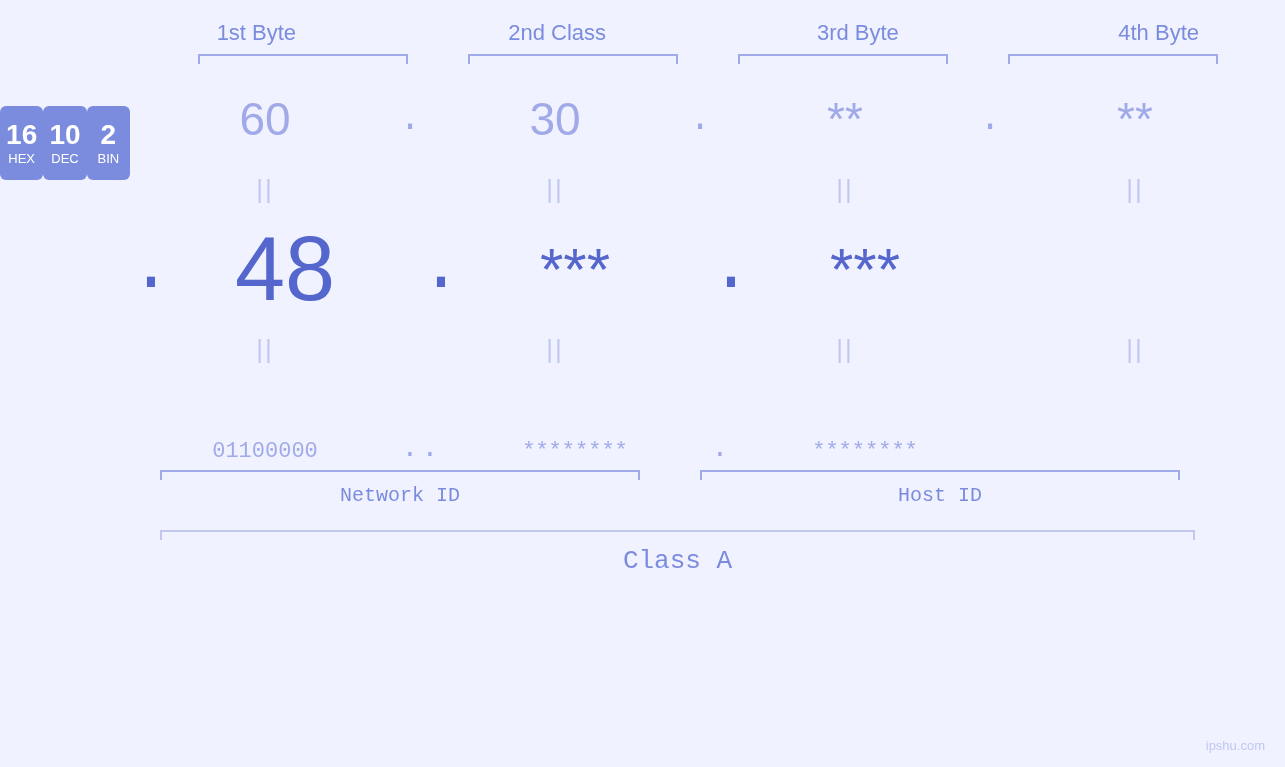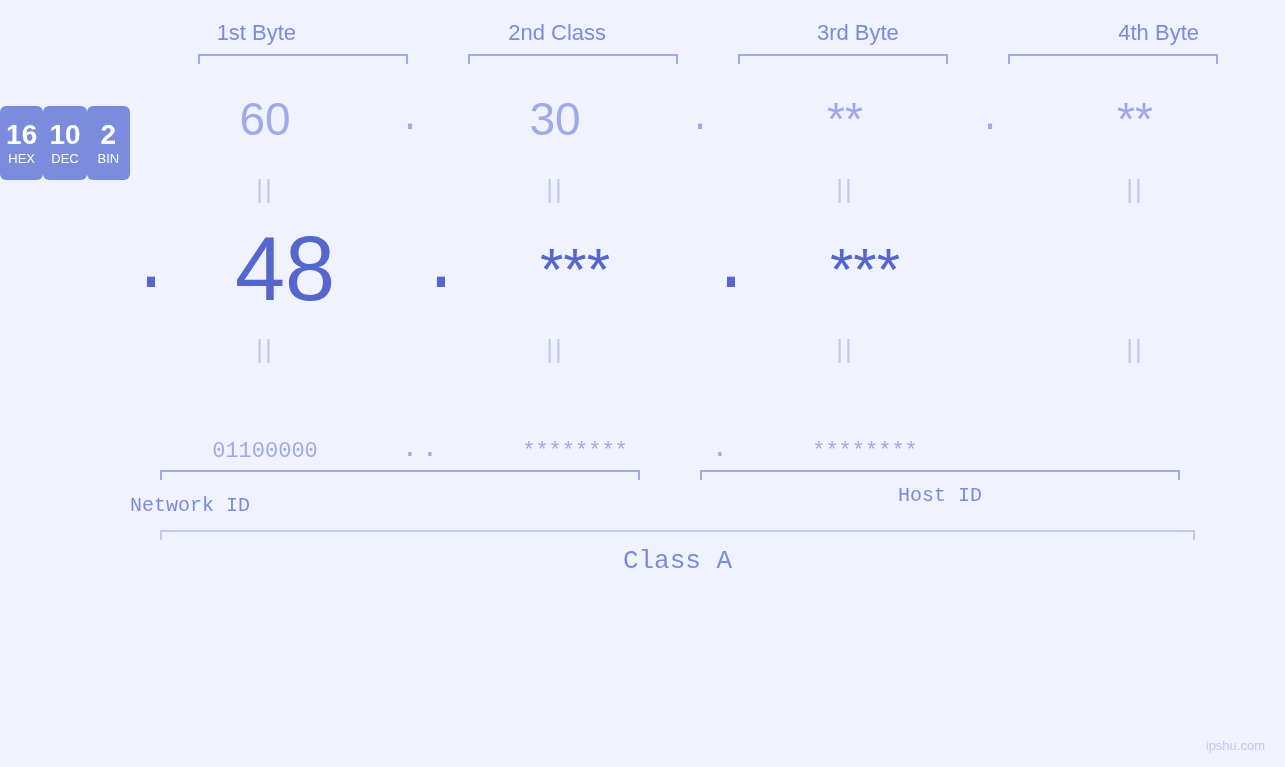--- a/index.html
+++ b/index.html
@@ -260,24 +260,25 @@
     .network-bracket-right {
       position: absolute;
       top: 0;
       right: 30px;
       width: 2px;
       height: 10px;
       background-color: #a0aae8;
     }
 
     .network-label {
+      text-align: center;
       color: #7b8cde;
       font-family: 'Courier New', Courier, monospace;
       font-size: 20px;
-      padding-top: 24px;
+      padding-top: 14px;
     }
 
     
     .host-bracket {
       width: 540px;
       position: relative;
     }
 
     .host-bracket-line {
       position: absolute;

